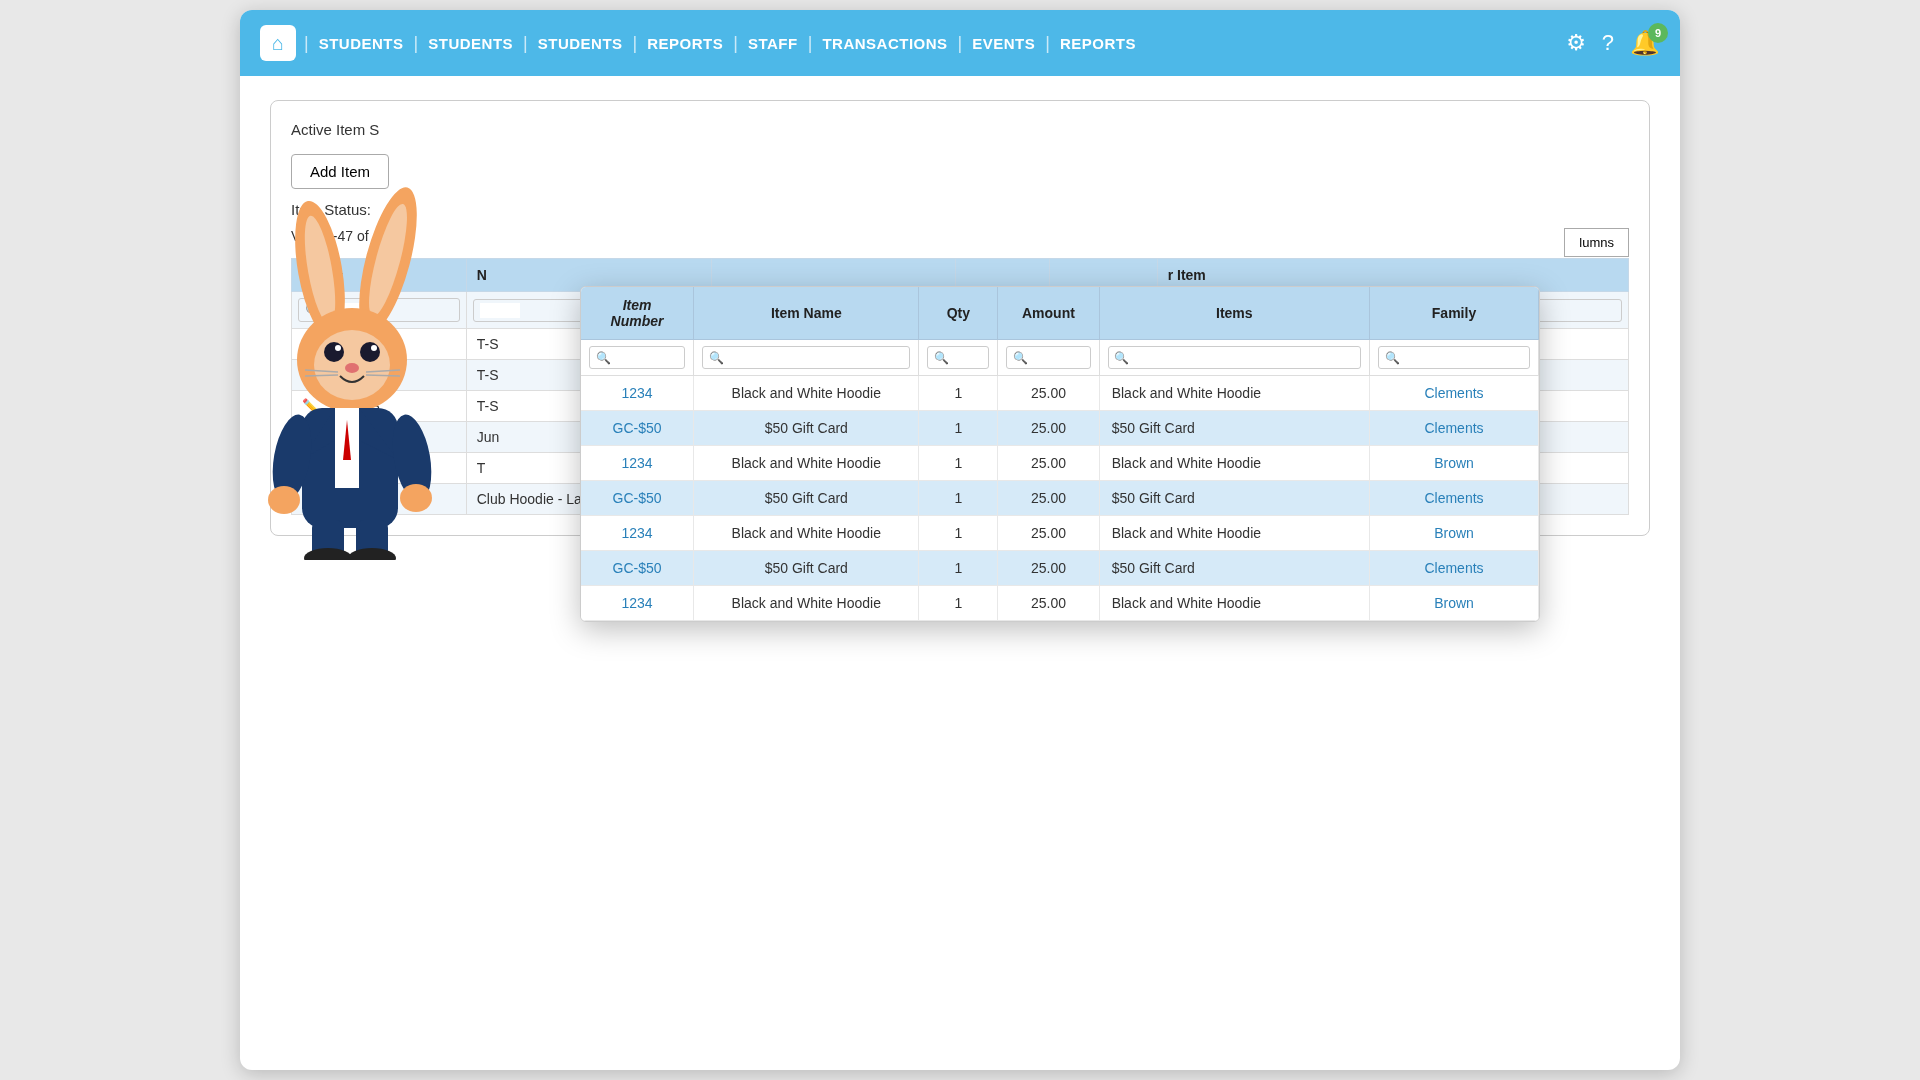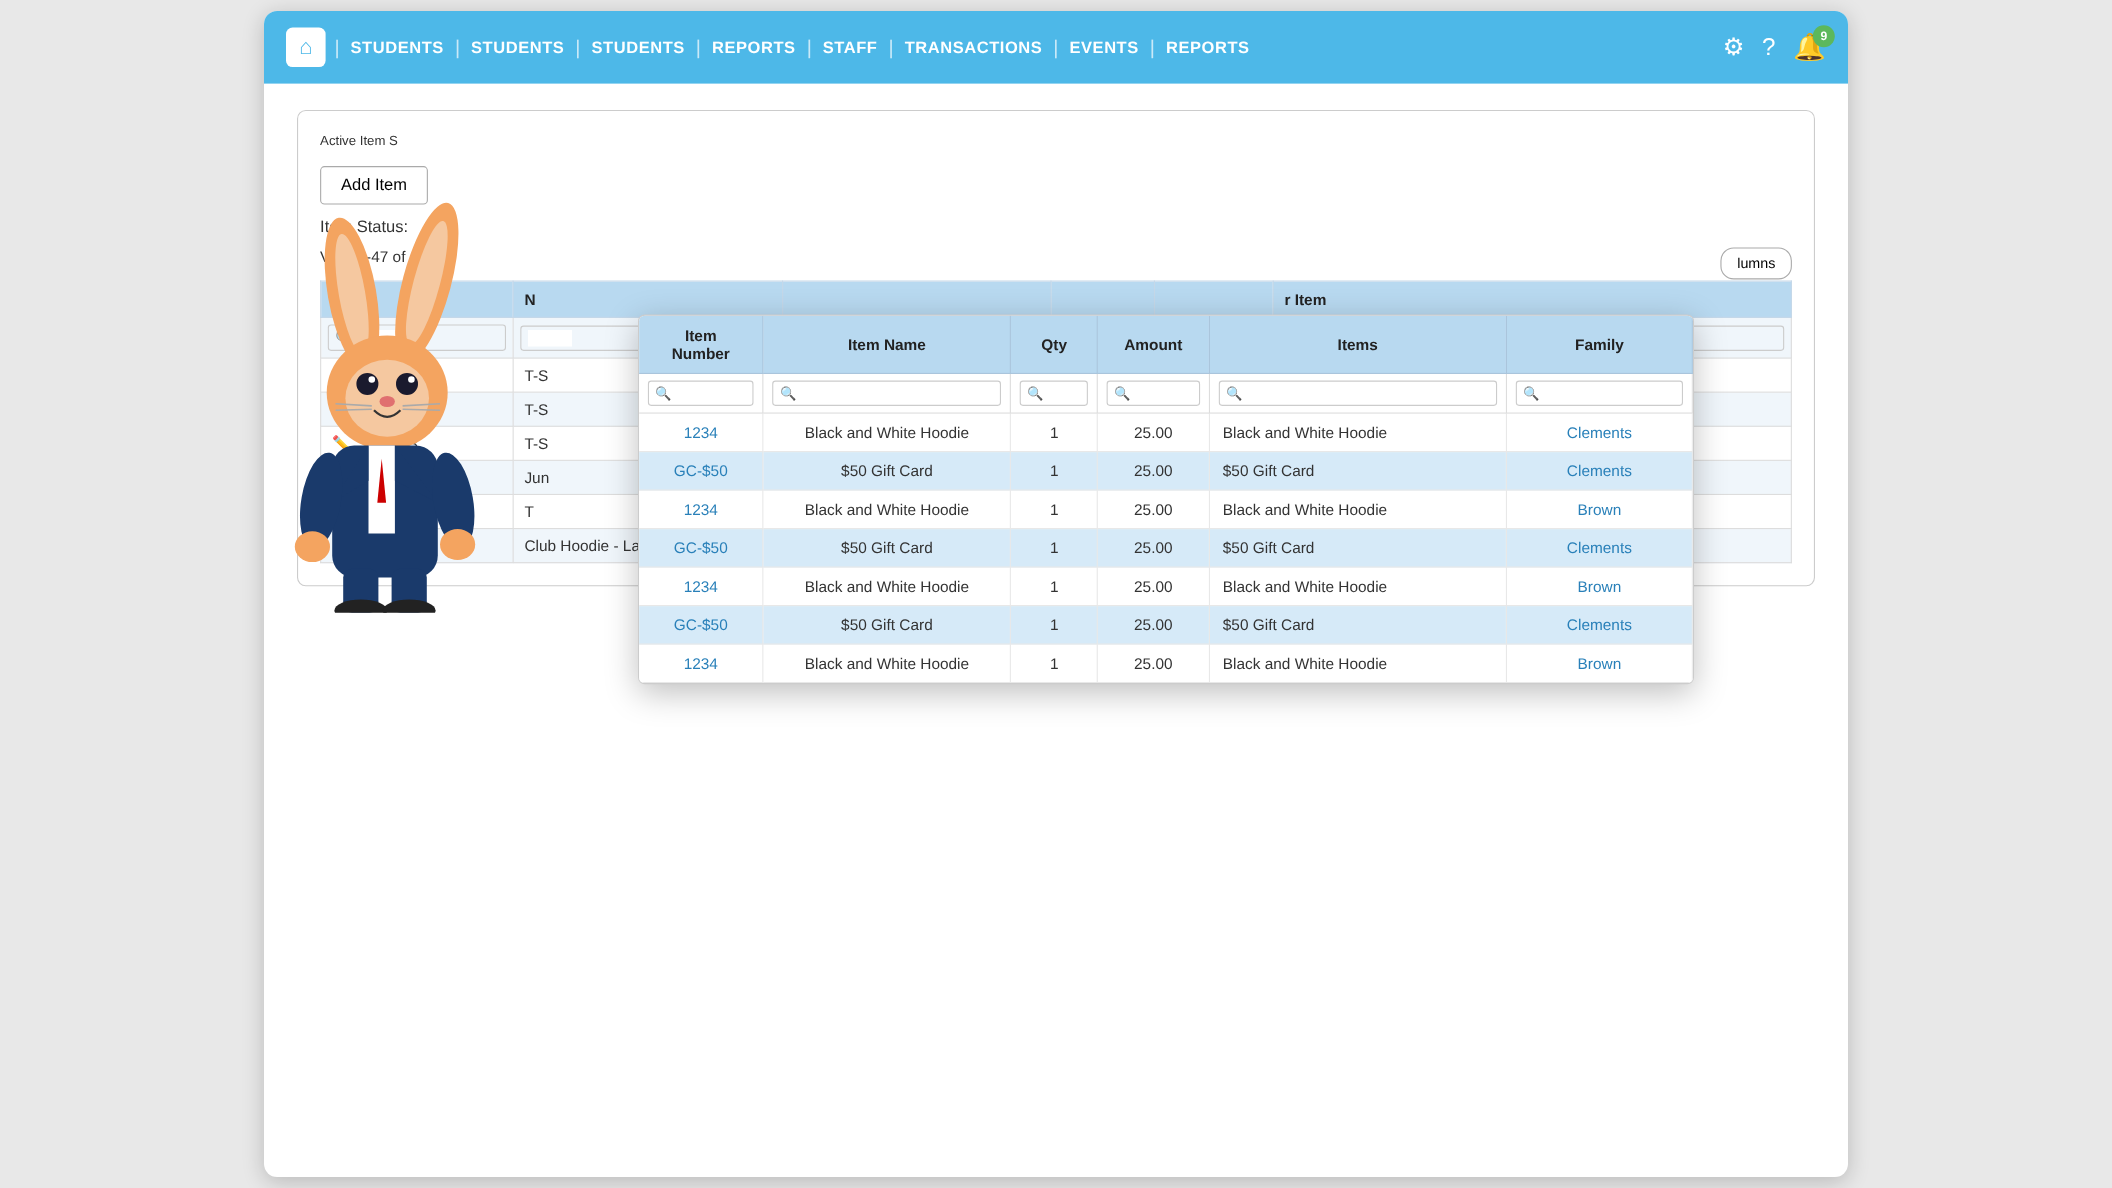--- a/index.html
+++ b/index.html
@@ -119,21 +119,21 @@
     
     .main-card {
       background: white;
       border: 1px solid #ccc;
       border-radius: 8px;
       padding: 20px;
       position: relative;
     }
 
     .active-item-label {
-      font-size: 12px;
+      font-size: 15px;
       color: #333;
       margin-bottom: 16px;
     }
 
     .add-item-btn {
       background: white;
       border: 1px solid #aaa;
       padding: 8px 18px;
       font-size: 15px;
       cursor: pointer;
@@ -193,21 +193,21 @@
       font-size: 14px;
     }
 
     
     .columns-btn {
       background: white;
       border: 1px solid #aaa;
       padding: 6px 14px;
       font-size: 13px;
       cursor: pointer;
-      border-radius: 12px;
+      border-radius: 0;
       float: right;
       text-align: right;
     }
 
     
     .overlay-popup {
       position: absolute;
       top: 210px;
       left: 340px;
       width: 960px;
@@ -295,21 +295,21 @@
     
     .bunny-mascot {
       position: absolute;
       bottom: 0;
       left: 0;
       width: 220px;
       height: 380px;
       z-index: 50;
     }
 
-    .item-number-col { width: 100px; }
+    .item-number-col { width: 100px; font-style: italic; }
     .item-name-col { width: 200px; }
     .qty-col { width: 70px; }
     .amount-col { width: 90px; }
     .note-col { width: 240px; }
     .family-col { width: 150px; }
   </style>
 </head>
 <body>
 
 <div class="app-container">

